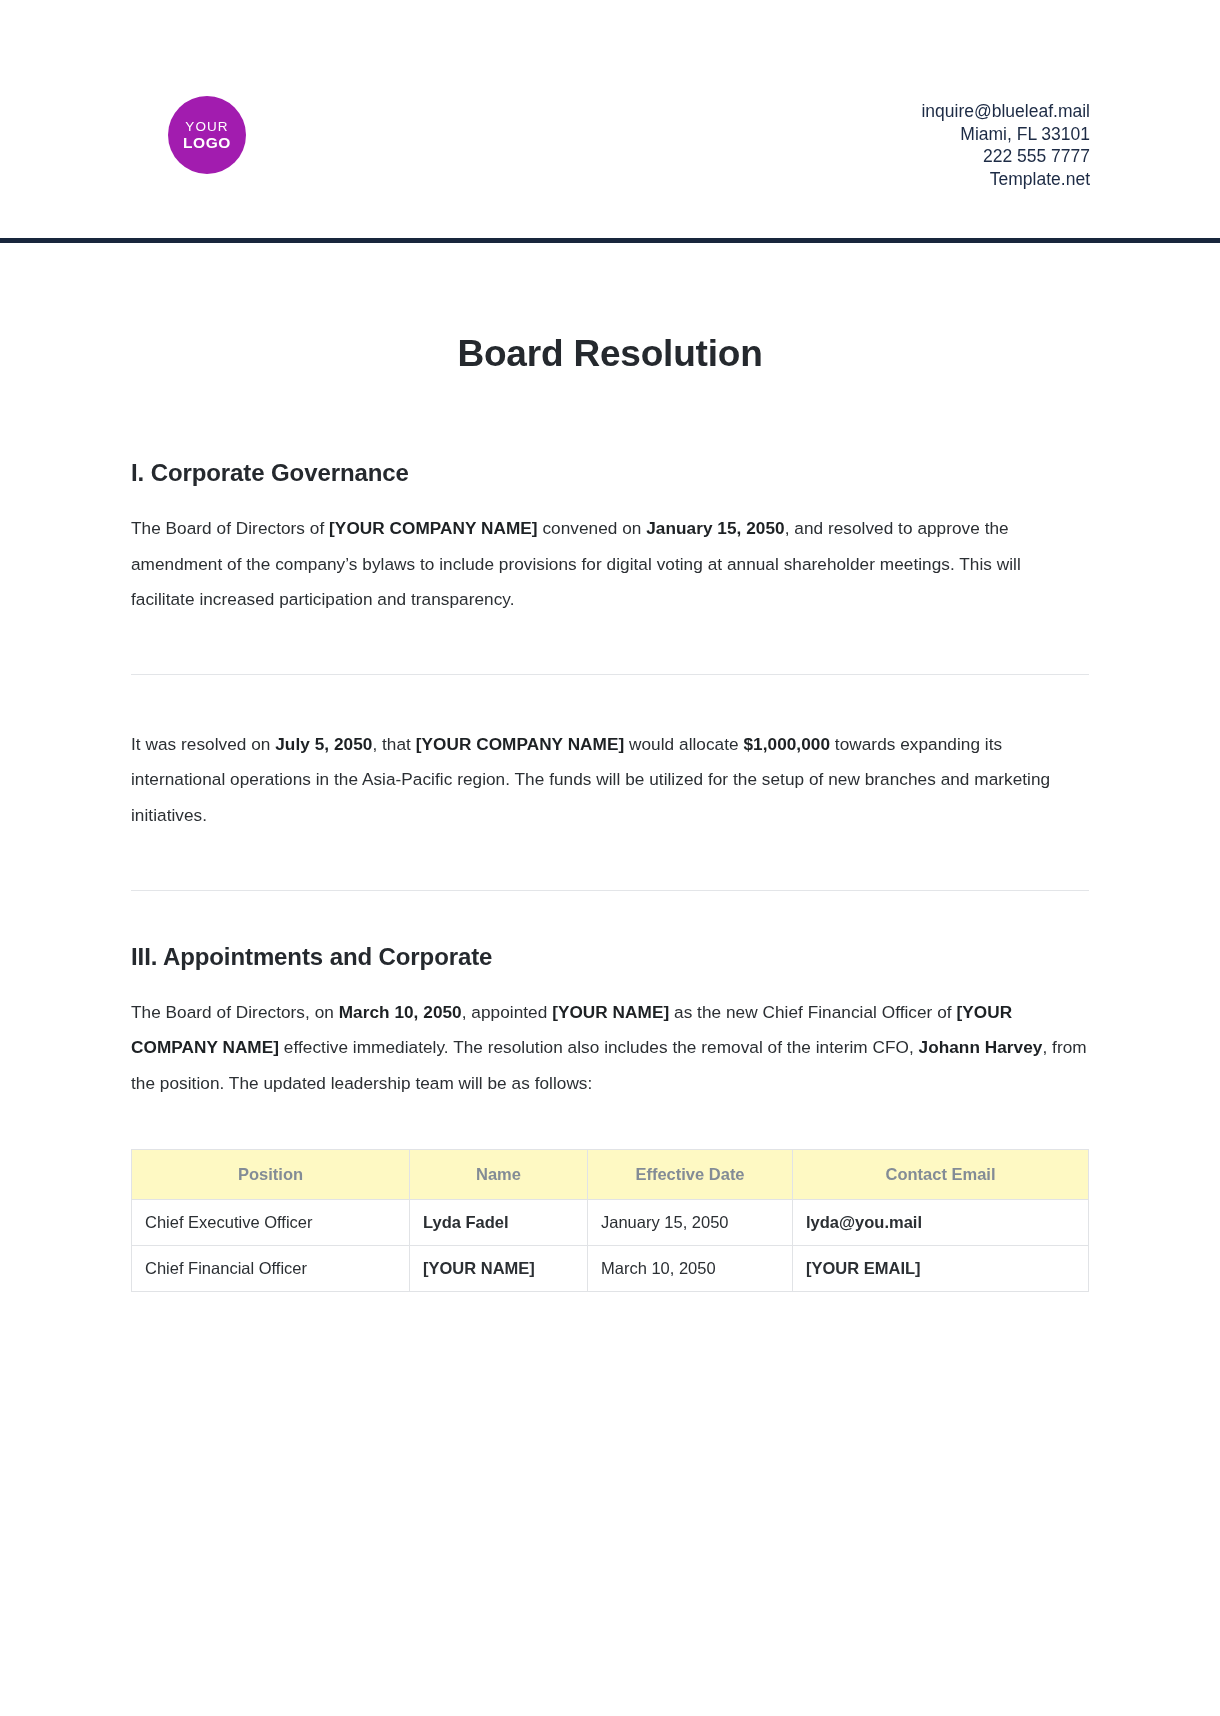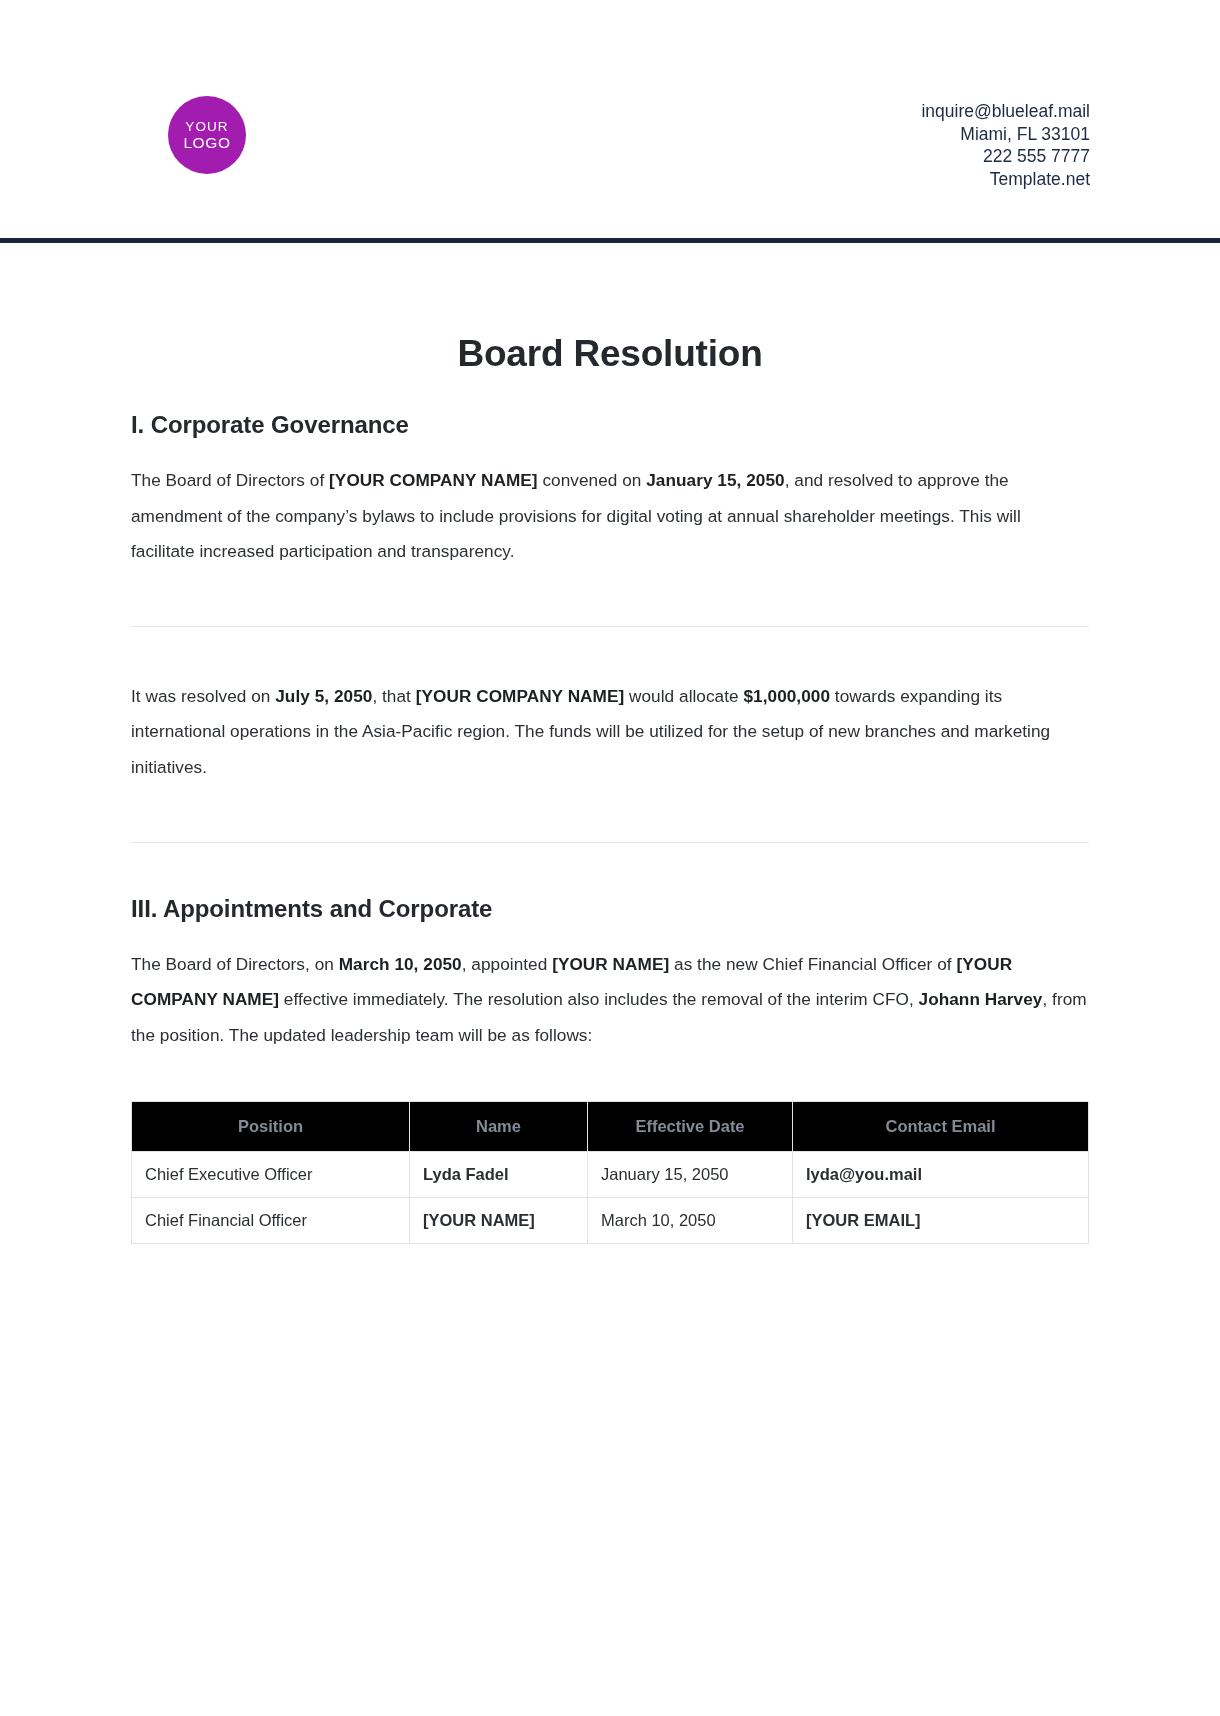--- a/index.html
+++ b/index.html
@@ -38,21 +38,21 @@
     font-size: 13.5px;
     letter-spacing: 1.1px;
     line-height: 15px;
     font-weight: 300;
   }
   .logo-line2 {
     color: #ffffff;
     font-size: 15.5px;
     letter-spacing: 0.6px;
     line-height: 17px;
-    font-weight: 400;
+    font-weight: 700;
   }
   .contact {
     text-align: right;
     color: #1d2b45;
     font-size: 17.5px;
     line-height: 22.5px;
     padding-top: 4px;
     margin-left: 36px;
   }
   .contact div { white-space: nowrap; }
@@ -73,21 +73,21 @@
     font-size: 37px;
     font-weight: 700;
     color: #25292e;
     letter-spacing: -0.2px;
     margin-top: 143px;
   }
 
   
   .content {
     padding: 0 131px 0 131px;
-    margin-top: 36px;
+    margin-top: 84px;
   }
   .section-heading {
     font-size: 24px;
     font-weight: 700;
     color: #25292e;
     letter-spacing: -0.1px;
     margin-bottom: 24px;
   }
   .para {
     font-size: 17.2px;
@@ -109,21 +109,21 @@
     border-collapse: collapse;
     margin-top: 48px;
     table-layout: fixed;
   }
   .lead-table th, .lead-table td {
     border: 1px solid #e1e3e6;
     padding: 13px 14px;
     font-size: 16.5px;
   }
   .lead-table th {
-    background: #000000;
+    background: #fef9c3;
     color: #838c96;
     font-weight: 700;
     text-align: center;
     font-size: 16.5px;
     padding: 15px 10px;
   }
   .lead-table td.pos  { width: 278px; text-align: left; padding-left: 13px; }
   .lead-table td.name { width: 178px; font-weight: 700; text-align: left; padding-left: 13px; }
   .lead-table td.date { width: 205px; text-align: left; padding-left: 13px; }
   .lead-table td.mail { font-weight: 700; text-align: left; padding-left: 13px; }

